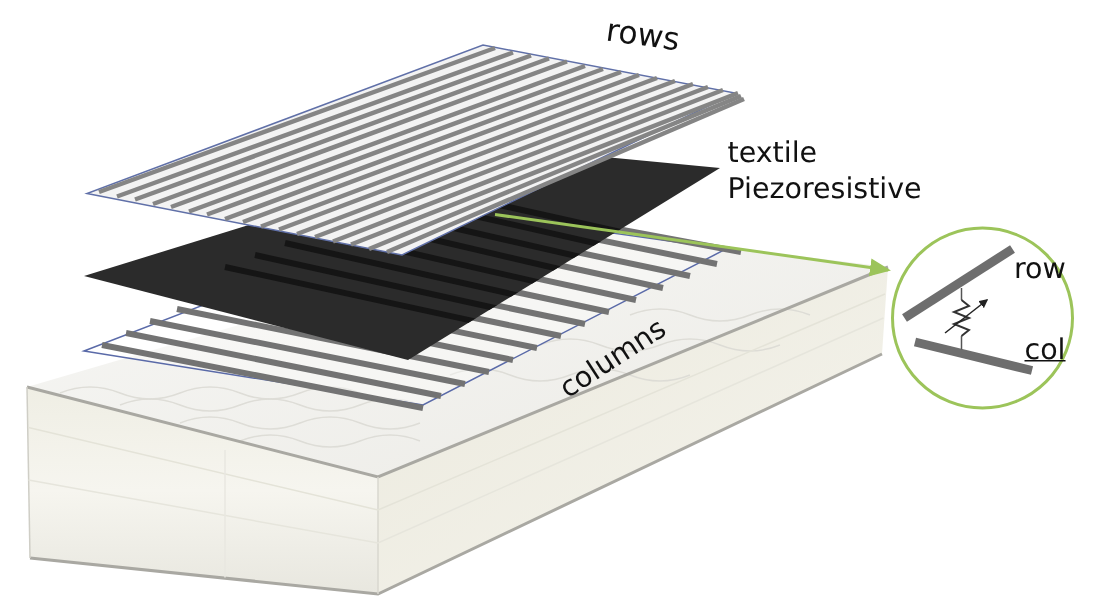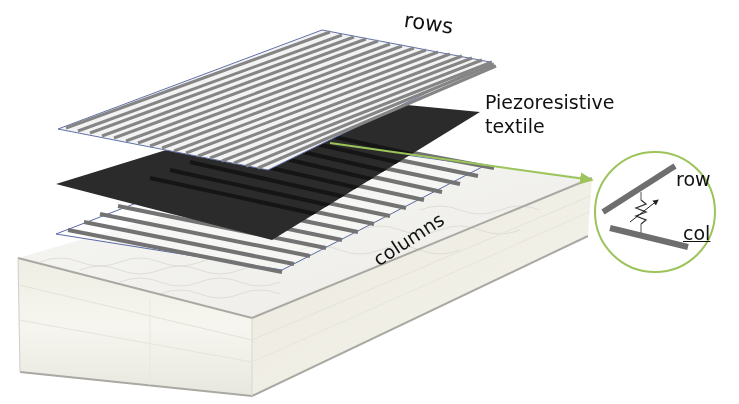--- a/index.html
+++ b/index.html
@@ -139,19 +139,19 @@
         <polyline points="641,200 646,204 636,208 646,212 636,216 646,220 641,224" fill="none" stroke="#333" stroke-width="1.3"></polyline>
         <line x1="641" y1="224" x2="641" y2="233" stroke="#555" stroke-width="1"></line>
         <line x1="630" y1="222" x2="658" y2="200" stroke="#222" stroke-width="1" marker-end="url(#arrowB)"></line>
       </g>
     </g>
   </svg>
 
   
   <div class="label" id="lbl-rows">rows</div>
   <div class="label" id="lbl-piezo">
+    <div>textile</div>
     <div>Piezoresistive</div>
-    <div>textile</div>
   </div>
   <div class="label" id="lbl-columns">columns</div>
   <div class="label" id="lbl-row">row</div>
   <div class="label" id="lbl-col">col</div>
 </div>
 
 </body></html>

